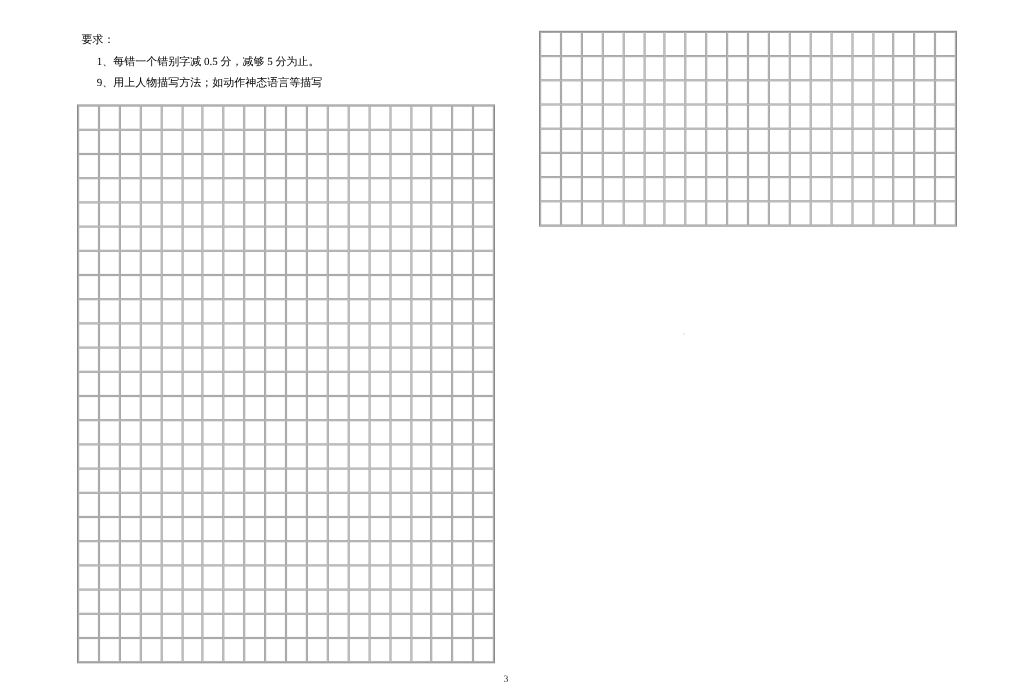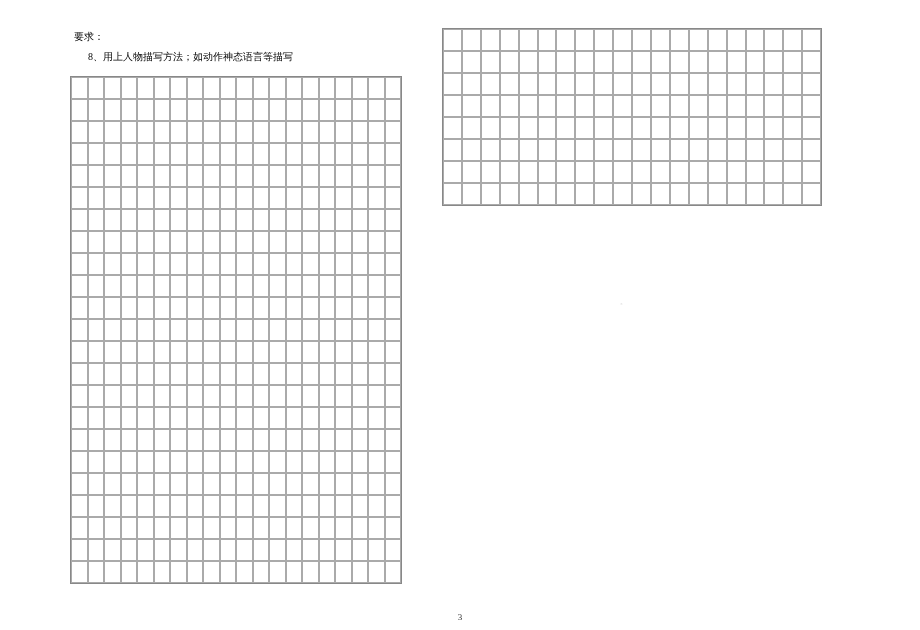--- a/index.html
+++ b/index.html
@@ -15,21 +15,21 @@
       font-size: 10px;
       color: #000;
       position: relative;
     }
     .page {
       display: flex;
       gap: 40px;
       padding: 28px 30px 20px 70px;
     }
     .left-column {
-      width: 332px;
+      width: 380px;
     }
     .right-column {
       width: 380px;
     }
     .instructions {
       font-size: 10px;
       line-height: 1.8;
       margin-bottom: 10px;
       padding-left: 4px;
     }
@@ -73,21 +73,22 @@
       color: #bbb;
     }
   </style>
 </head>
 <body>
 
 <div class="page">
   <div class="left-column">
     <div class="instructions">
       <div class="heading">要求：</div>
-      <div class="item">8、用上人物描写方法；如动作神态语言等描写</div>
+      <div class="item">1、每错一个错别字减 0.5 分，减够 5 分为止。</div>
+      <div class="item">9、用上人物描写方法；如动作神态语言等描写</div>
     </div>
     <div class="grid" id="left-grid">
         <div class="grid-row">
           <div class="grid-cell"></div>
           <div class="grid-cell"></div>
           <div class="grid-cell"></div>
           <div class="grid-cell"></div>
           <div class="grid-cell"></div>
           <div class="grid-cell"></div>
           <div class="grid-cell"></div>

